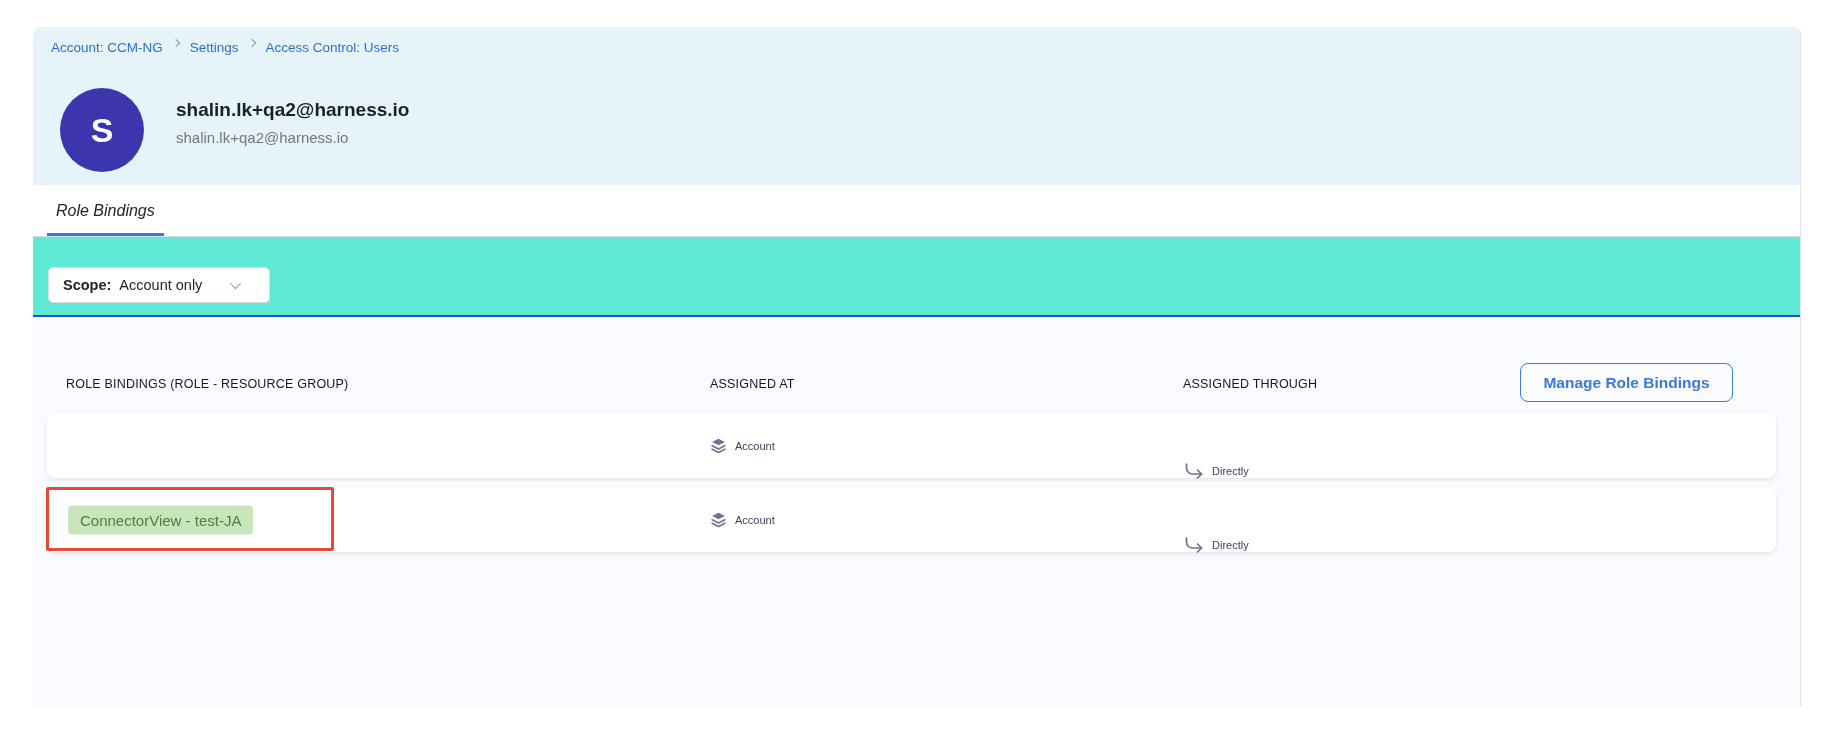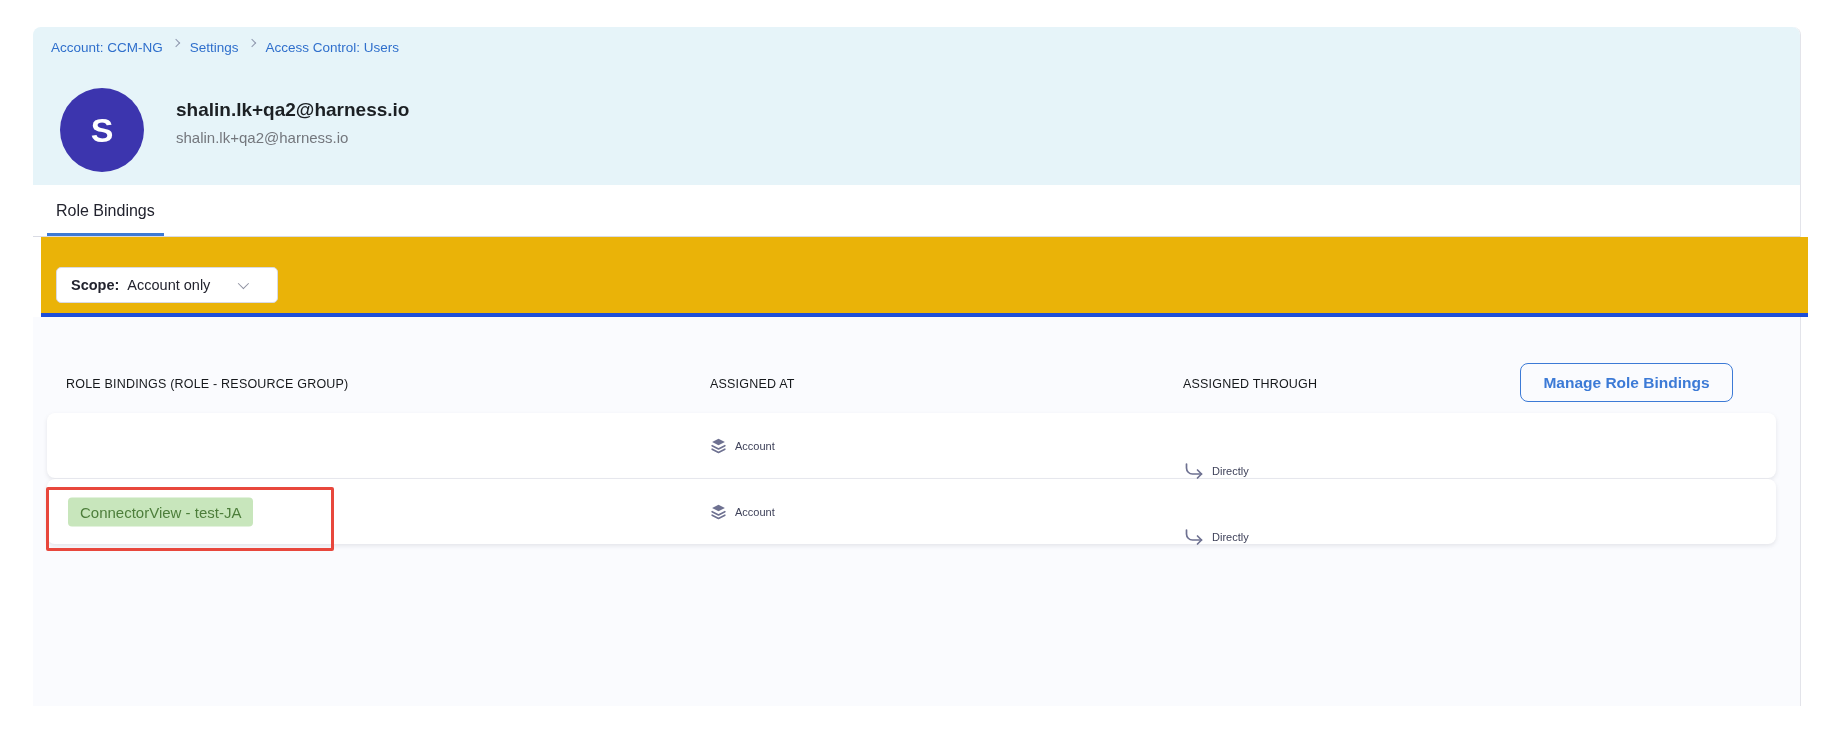--- a/index.html
+++ b/index.html
@@ -35,27 +35,27 @@
     background:var(--c-avatar_bg);color:#fff;display:flex;align-items:center;justify-content:center;
     font-size:34px;font-weight:700;}
   .user-name{position:absolute;left:143px;top:72px;font-size:19px;font-weight:600;color:var(--c-text_dark);}
   .user-email{position:absolute;left:143px;top:102px;font-size:15px;color:var(--c-text_gray);}
 
   
   .tabs{position:absolute;left:0;top:158px;width:100%;height:52px;background:#fff;
     border-bottom:1px solid #d9dbe4;display:flex;align-items:stretch;padding-left:14px;}
   .tab{display:flex;align-items:center;padding:0 9px;margin-right:21px;font-size:16px;
     color:#6a6d8c;position:relative;cursor:pointer;}
-  .tab.active{color:#22232e;}
+  .tab.active{color:#22232e;font-style:italic;}
   .tab.active::after{content:"";position:absolute;left:0;right:0;bottom:0;height:3px;
     background:var(--c-accent);}
 
   
-  .filter-row{position:absolute;left:8px;top:210px;width:100%;height:80px;background:#eab308;
-    border-bottom:4px solid #1d4ed8;}
+  .filter-row{position:absolute;left:0;top:210px;width:100%;height:80px;background:#5eead4;
+    border-bottom:2px solid #1d4ed8;}
   .scope-select{position:absolute;left:15px;top:30px;height:36px;min-width:222px;
     border:1px solid #d8dae3;border-radius:5px;background:#fff;display:flex;align-items:center;
     padding:0 14px;cursor:pointer;font-size:14.5px;color:#22232e;}
   .scope-label{font-weight:700;margin-right:8px;}
   .scope-chevron{width:8px;height:8px;border-right:1.6px solid #8f92a1;border-bottom:1.6px solid #8f92a1;
     transform:rotate(45deg) translateY(-2px);margin-left:28px;}
 
   
   .table-section{position:absolute;left:0;top:290px;width:100%;height:389px;
     background:var(--c-section_bg);}
@@ -64,21 +64,21 @@
   .col-label.c1{left:33px;}
   .col-label.c2{left:677px;}
   .col-label.c3{left:1150px;}
   .manage-btn{position:absolute;left:1487px;top:46px;width:213px;height:39px;
     border:1.5px solid var(--c-accent);border-radius:8px;background:transparent;
     color:var(--c-accent);font-size:15.5px;font-weight:600;cursor:pointer;
     font-family:inherit;}
   .row-card{position:absolute;left:14px;width:1729px;height:65px;background:#fff;
     border-radius:8px;box-shadow:0 2px 4px rgba(96,97,112,.14);}
   .row-card.r1{top:96px;}
-  .row-card.r2{top:162px;text-align:right;}
+  .row-card.r2{top:170px;text-align:right;}
   .badge{position:absolute;left:21px;top:50%;transform:translateY(-50%);
     background:var(--c-badge_bg);color:var(--c-badge_text);font-size:15px;
     padding:6px 12px;border-radius:4px;white-space:nowrap;}
   .cell{position:absolute;top:50%;transform:translateY(-50%);display:flex;align-items:center;
     gap:8px;font-size:11px;color:var(--c-row_text);}
   .cell.assigned-at{left:663px;}
   .cell.assigned-through{left:1136px;margin-top:25px;}
   .cell svg{display:block;}
   .annotation-box{position:absolute;left:13px;top:170px;width:288px;height:64px;
     border:3px solid var(--c-highlight_red);border-radius:2px;pointer-events:none;}

